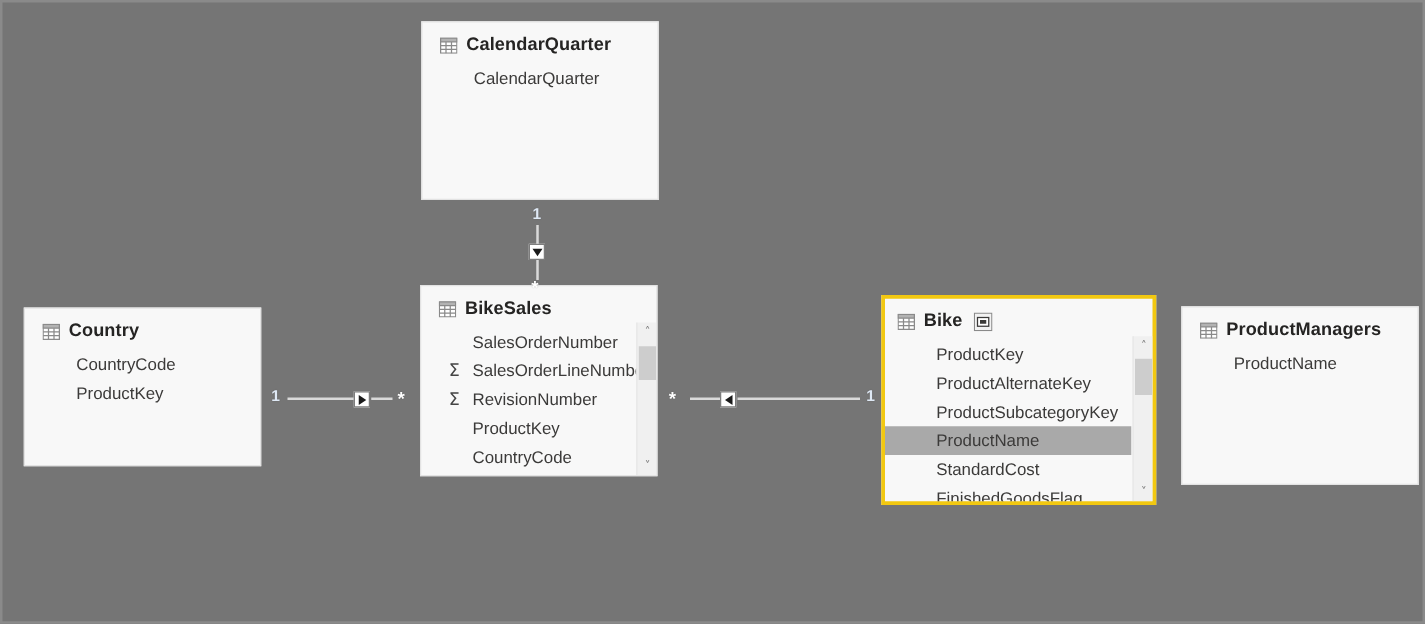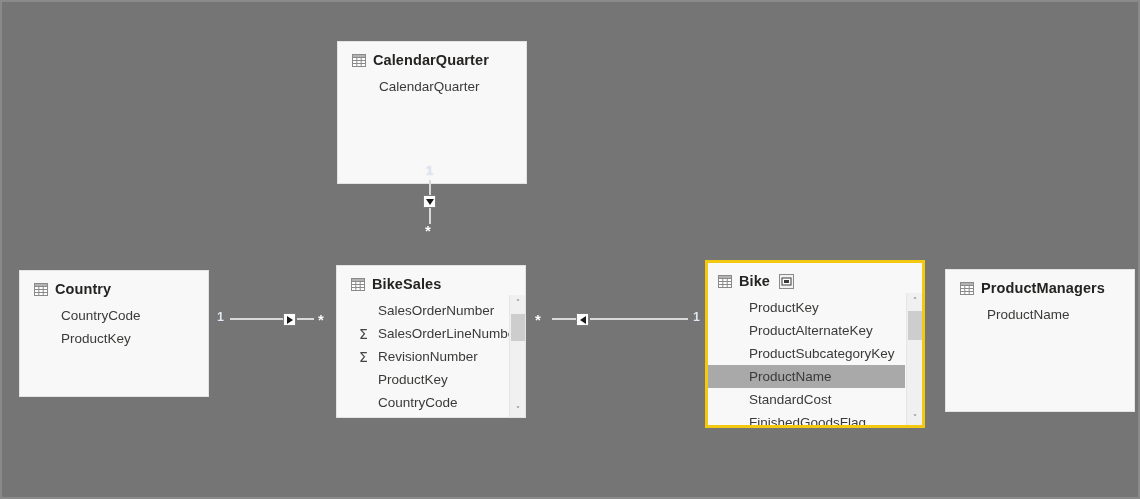--- a/index.html
+++ b/index.html
@@ -21,21 +21,20 @@
     height: 495px;
     background: #757575;
   }
 
   
   .table-card {
     position: absolute;
     background: #f8f8f8;
     box-sizing: border-box;
     overflow: hidden;
-    margin-top: 24px;
   }
   .table-card.plain {
     border: 1px solid #e3e3e3;
   }
   .table-card.selected {
     border: 3px solid #f2c811;
   }
   .card-header {
     display: flex;
     align-items: center;
@@ -216,21 +215,21 @@
     <div class="field-list">
       <div class="field-row nosigma">
         <span class="field-label">CountryCode</span>
       </div>
       <div class="field-row nosigma">
         <span class="field-label">ProductKey</span>
       </div>
     </div>
   </div>
 
-  <div class="table-card plain" style="left:334px; top:239px; width:190px; height:153px;">
+  <div class="table-card plain" style="left:334px; top:226px; width:190px; height:153px;">
     <div class="card-header">
       <svg class="grid-icon" viewBox="0 0 14 13">
         <rect x="0.5" y="0.5" width="13" height="12" fill="#ffffff" stroke="#8a8a8a"></rect>
         <rect x="0.5" y="0.5" width="13" height="3" fill="#b3b3b3" stroke="#8a8a8a"></rect>
         <line x1="4.8" y1="3.5" x2="4.8" y2="12.5" stroke="#8a8a8a"></line>
         <line x1="9.2" y1="3.5" x2="9.2" y2="12.5" stroke="#8a8a8a"></line>
         <line x1="0.5" y1="6.5" x2="13.5" y2="6.5" stroke="#8a8a8a"></line>
         <line x1="0.5" y1="9.5" x2="13.5" y2="9.5" stroke="#8a8a8a"></line>
       </svg>
       <span class="card-title">BikeSales</span>

